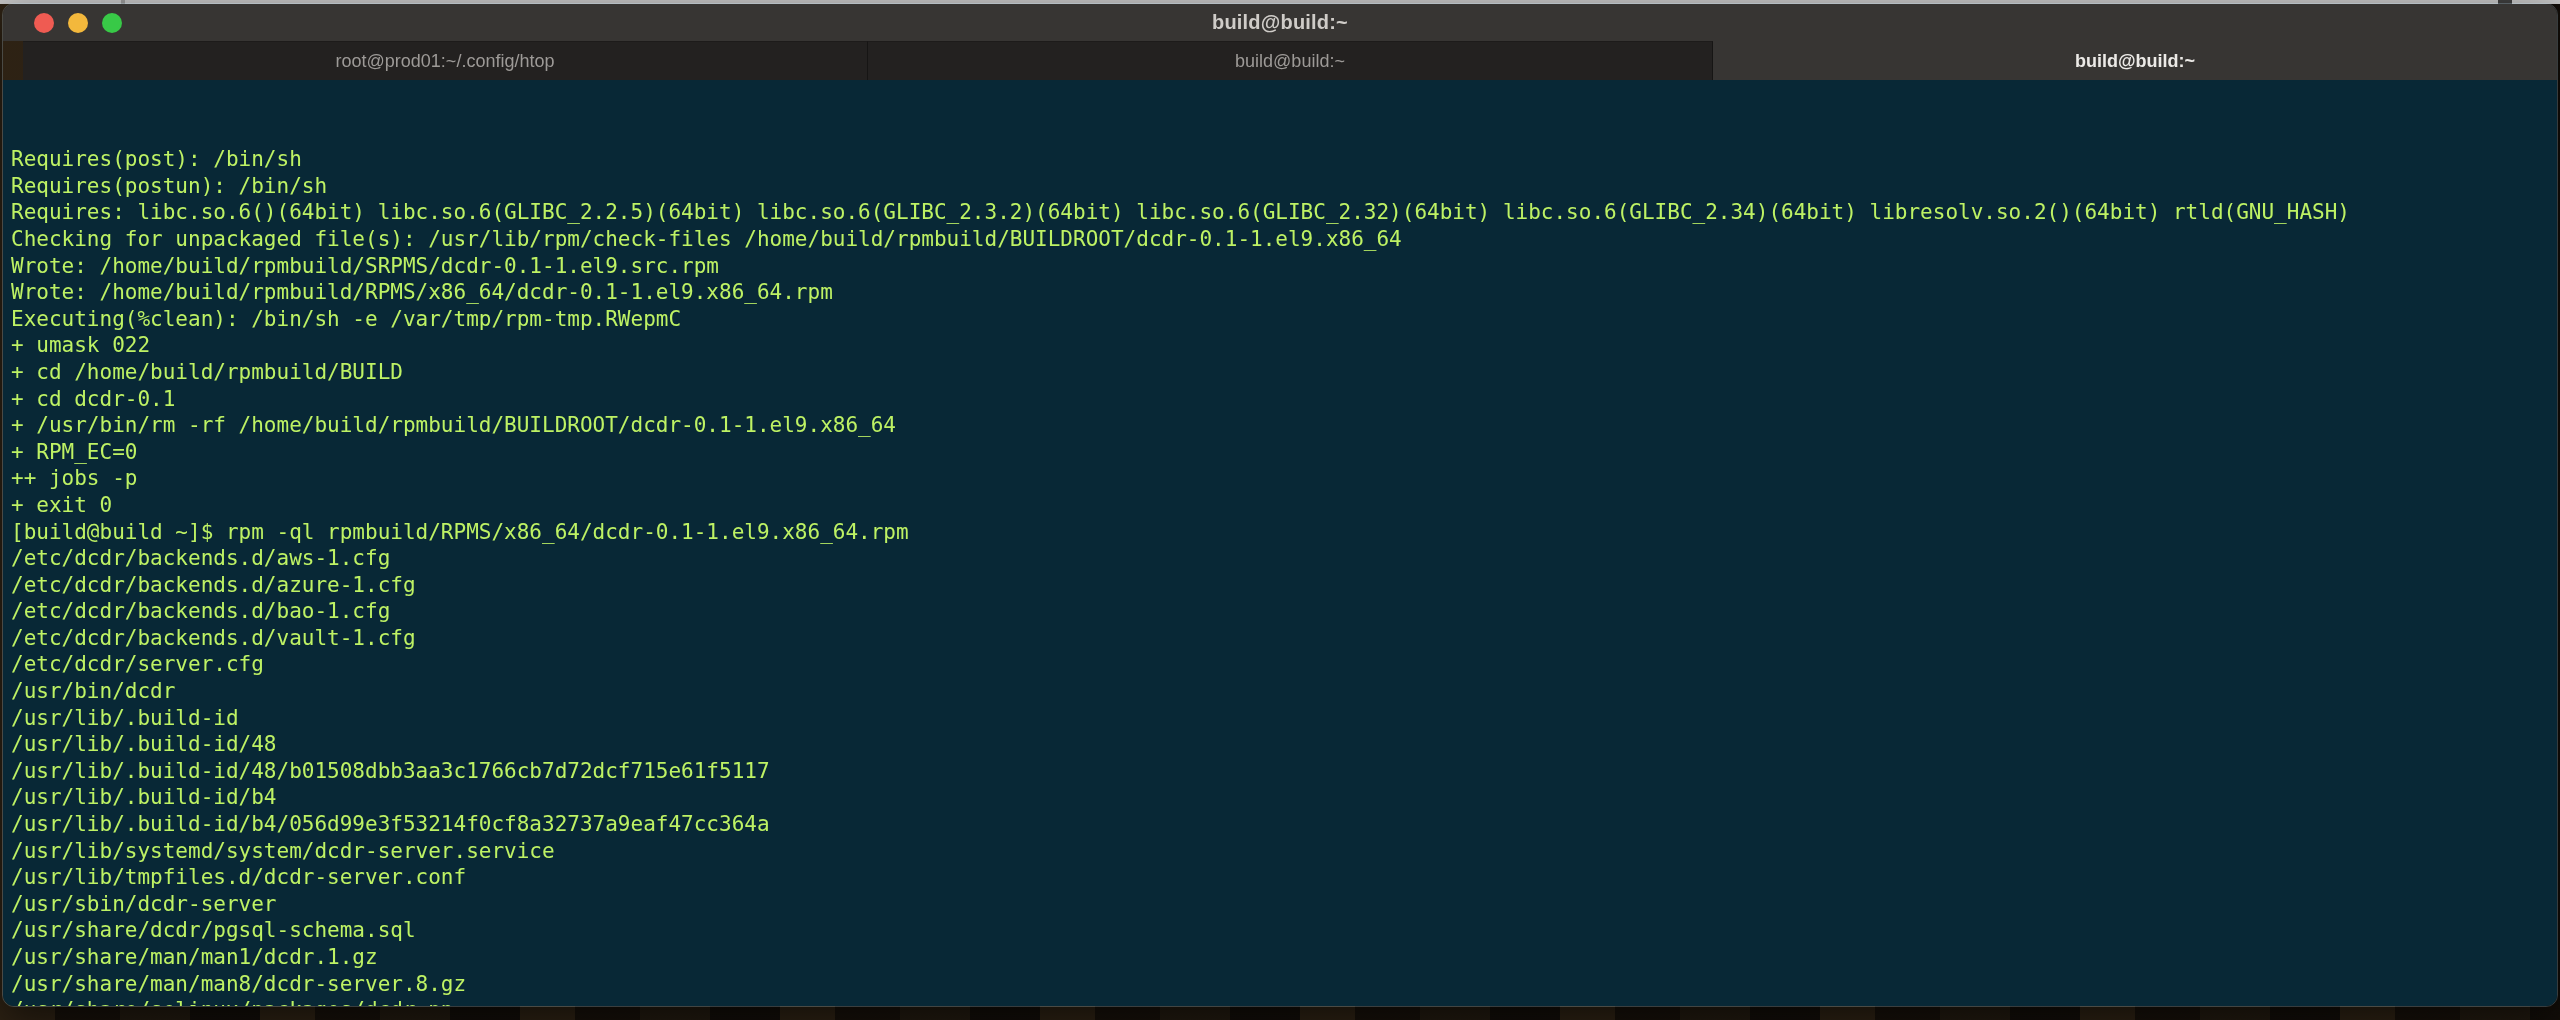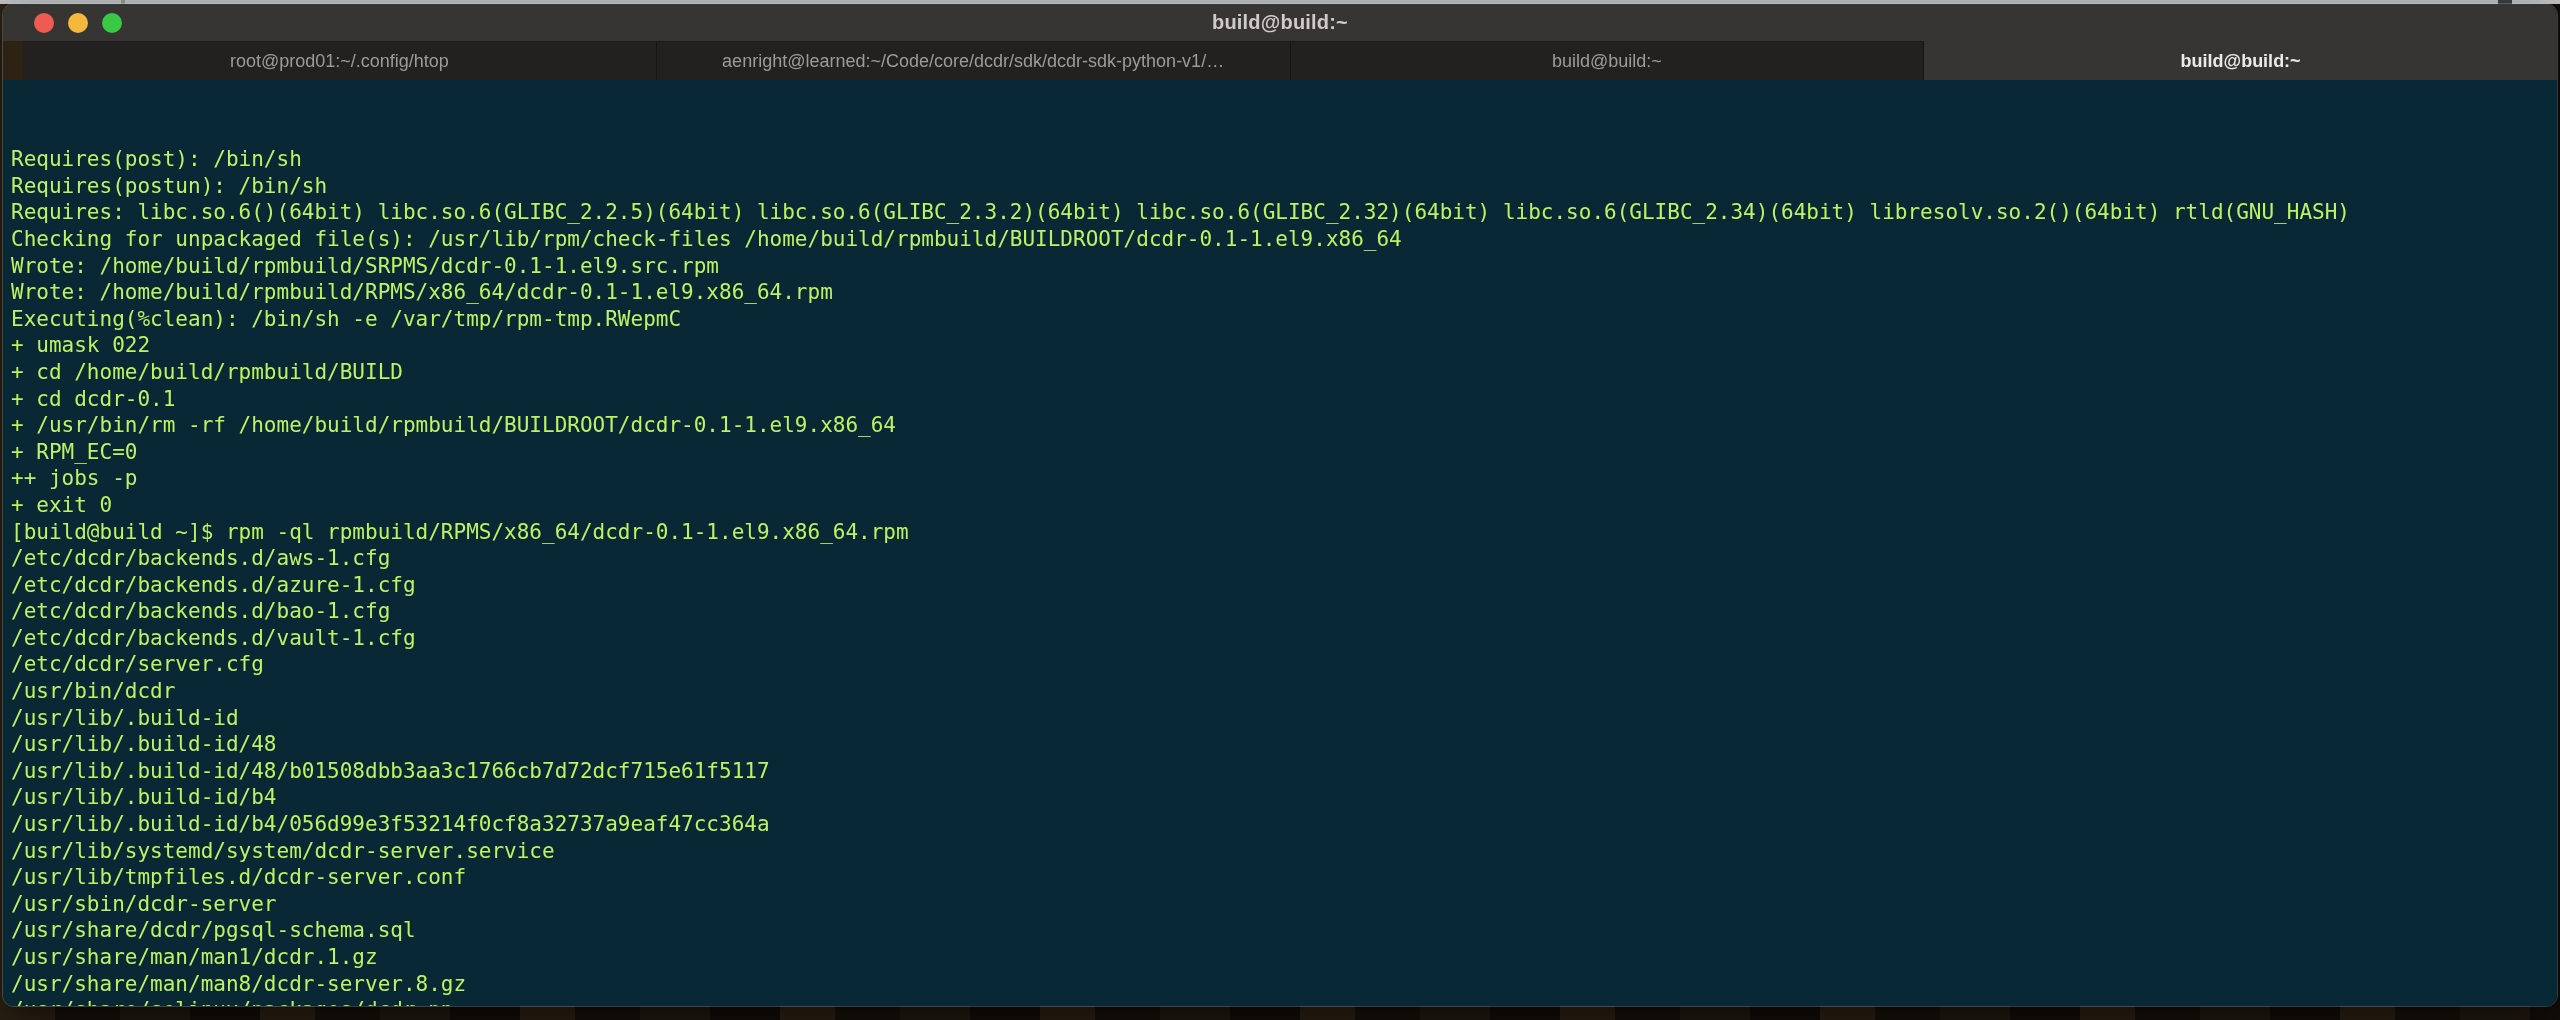--- a/index.html
+++ b/index.html
@@ -93,23 +93,20 @@
       <span class="light zoom"></span>
     </div>
     <span class="title">build@build:~</span>
   </div>
 
   <div class="tabbar">
     <div class="tab">
       <span class="tab-label">root@prod01:~/.config/htop</span>
     </div>
     <div class="tab">
-      <span class="tab-label">aenright@learned:~/Code/core/dcdr/sdk/dcdr-sdk-python-v1/…</span>
-    </div>
-    <div class="tab">
       <span class="tab-label">build@build:~</span>
     </div>
     <div class="tab active">
       <span class="tab-label">build@build:~</span>
     </div>
   </div>
 
   <div class="terminal">
     <div id="term-lines"><div class="term-line">Requires(post): /bin/sh</div><div class="term-line">Requires(postun): /bin/sh</div><div class="term-line">Requires: libc.so.6()(64bit) libc.so.6(GLIBC_2.2.5)(64bit) libc.so.6(GLIBC_2.3.2)(64bit) libc.so.6(GLIBC_2.32)(64bit) libc.so.6(GLIBC_2.34)(64bit) libresolv.so.2()(64bit) rtld(GNU_HASH)</div><div class="term-line">Checking for unpackaged file(s): /usr/lib/rpm/check-files /home/build/rpmbuild/BUILDROOT/dcdr-0.1-1.el9.x86_64</div><div class="term-line">Wrote: /home/build/rpmbuild/SRPMS/dcdr-0.1-1.el9.src.rpm</div><div class="term-line">Wrote: /home/build/rpmbuild/RPMS/x86_64/dcdr-0.1-1.el9.x86_64.rpm</div><div class="term-line">Executing(%clean): /bin/sh -e /var/tmp/rpm-tmp.RWepmC</div><div class="term-line">+ umask 022</div><div class="term-line">+ cd /home/build/rpmbuild/BUILD</div><div class="term-line">+ cd dcdr-0.1</div><div class="term-line">+ /usr/bin/rm -rf /home/build/rpmbuild/BUILDROOT/dcdr-0.1-1.el9.x86_64</div><div class="term-line">+ RPM_EC=0</div><div class="term-line">++ jobs -p</div><div class="term-line">+ exit 0</div><div class="term-line">[build@build ~]$ rpm -ql rpmbuild/RPMS/x86_64/dcdr-0.1-1.el9.x86_64.rpm</div><div class="term-line">/etc/dcdr/backends.d/aws-1.cfg</div><div class="term-line">/etc/dcdr/backends.d/azure-1.cfg</div><div class="term-line">/etc/dcdr/backends.d/bao-1.cfg</div><div class="term-line">/etc/dcdr/backends.d/vault-1.cfg</div><div class="term-line">/etc/dcdr/server.cfg</div><div class="term-line">/usr/bin/dcdr</div><div class="term-line">/usr/lib/.build-id</div><div class="term-line">/usr/lib/.build-id/48</div><div class="term-line">/usr/lib/.build-id/48/b01508dbb3aa3c1766cb7d72dcf715e61f5117</div><div class="term-line">/usr/lib/.build-id/b4</div><div class="term-line">/usr/lib/.build-id/b4/056d99e3f53214f0cf8a32737a9eaf47cc364a</div><div class="term-line">/usr/lib/systemd/system/dcdr-server.service</div><div class="term-line">/usr/lib/tmpfiles.d/dcdr-server.conf</div><div class="term-line">/usr/sbin/dcdr-server</div><div class="term-line">/usr/share/dcdr/pgsql-schema.sql</div><div class="term-line">/usr/share/man/man1/dcdr.1.gz</div><div class="term-line">/usr/share/man/man8/dcdr-server.8.gz</div><div class="term-line">/usr/share/selinux/packages/dcdr.pp</div></div>
     

